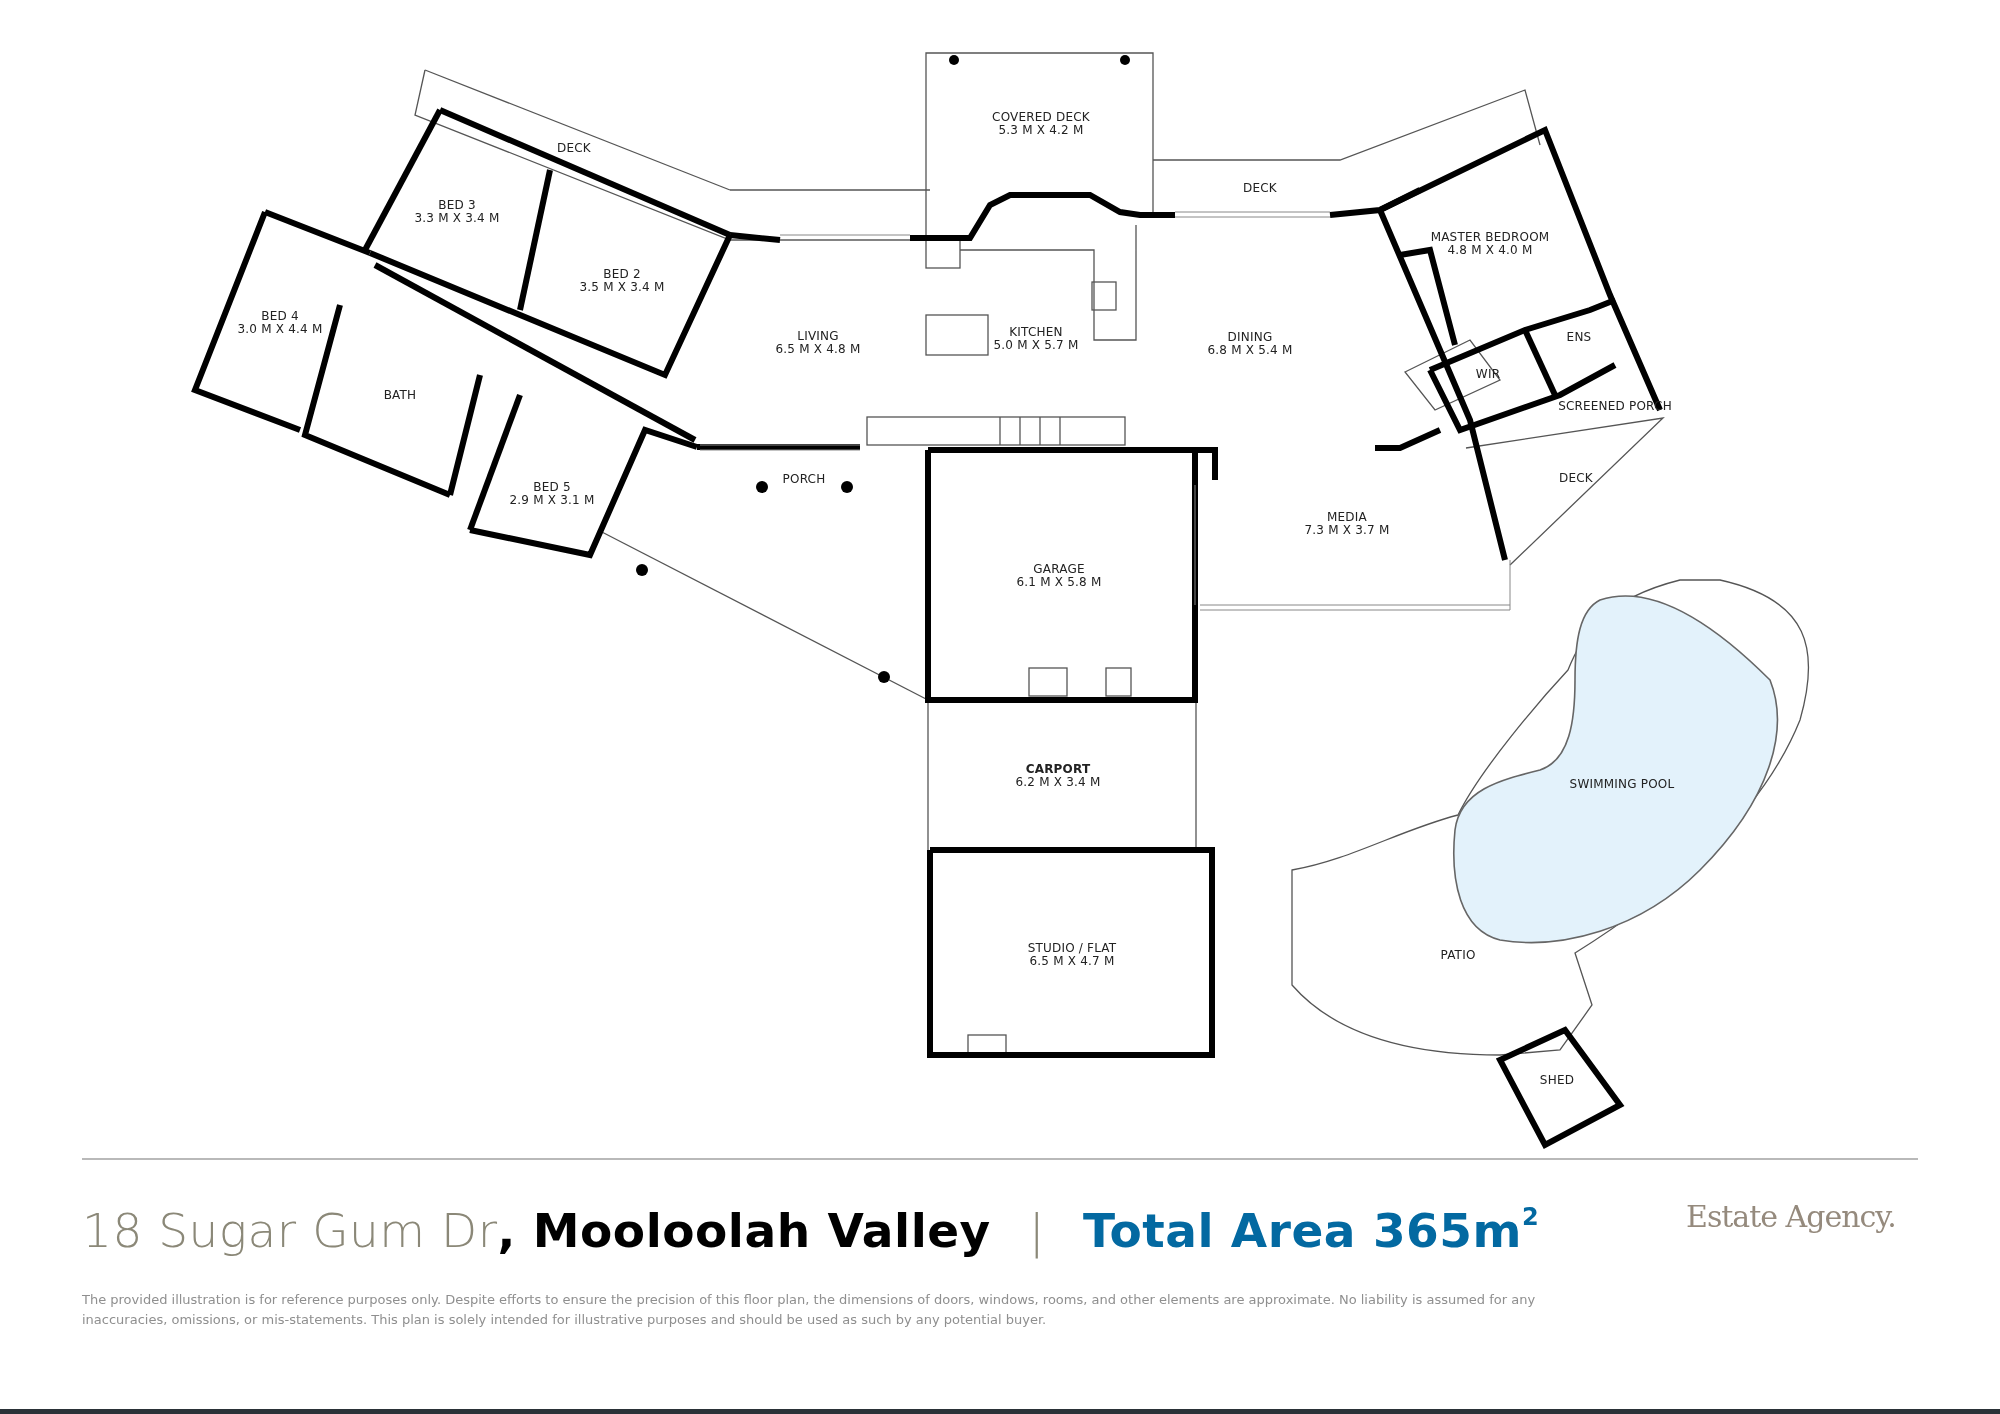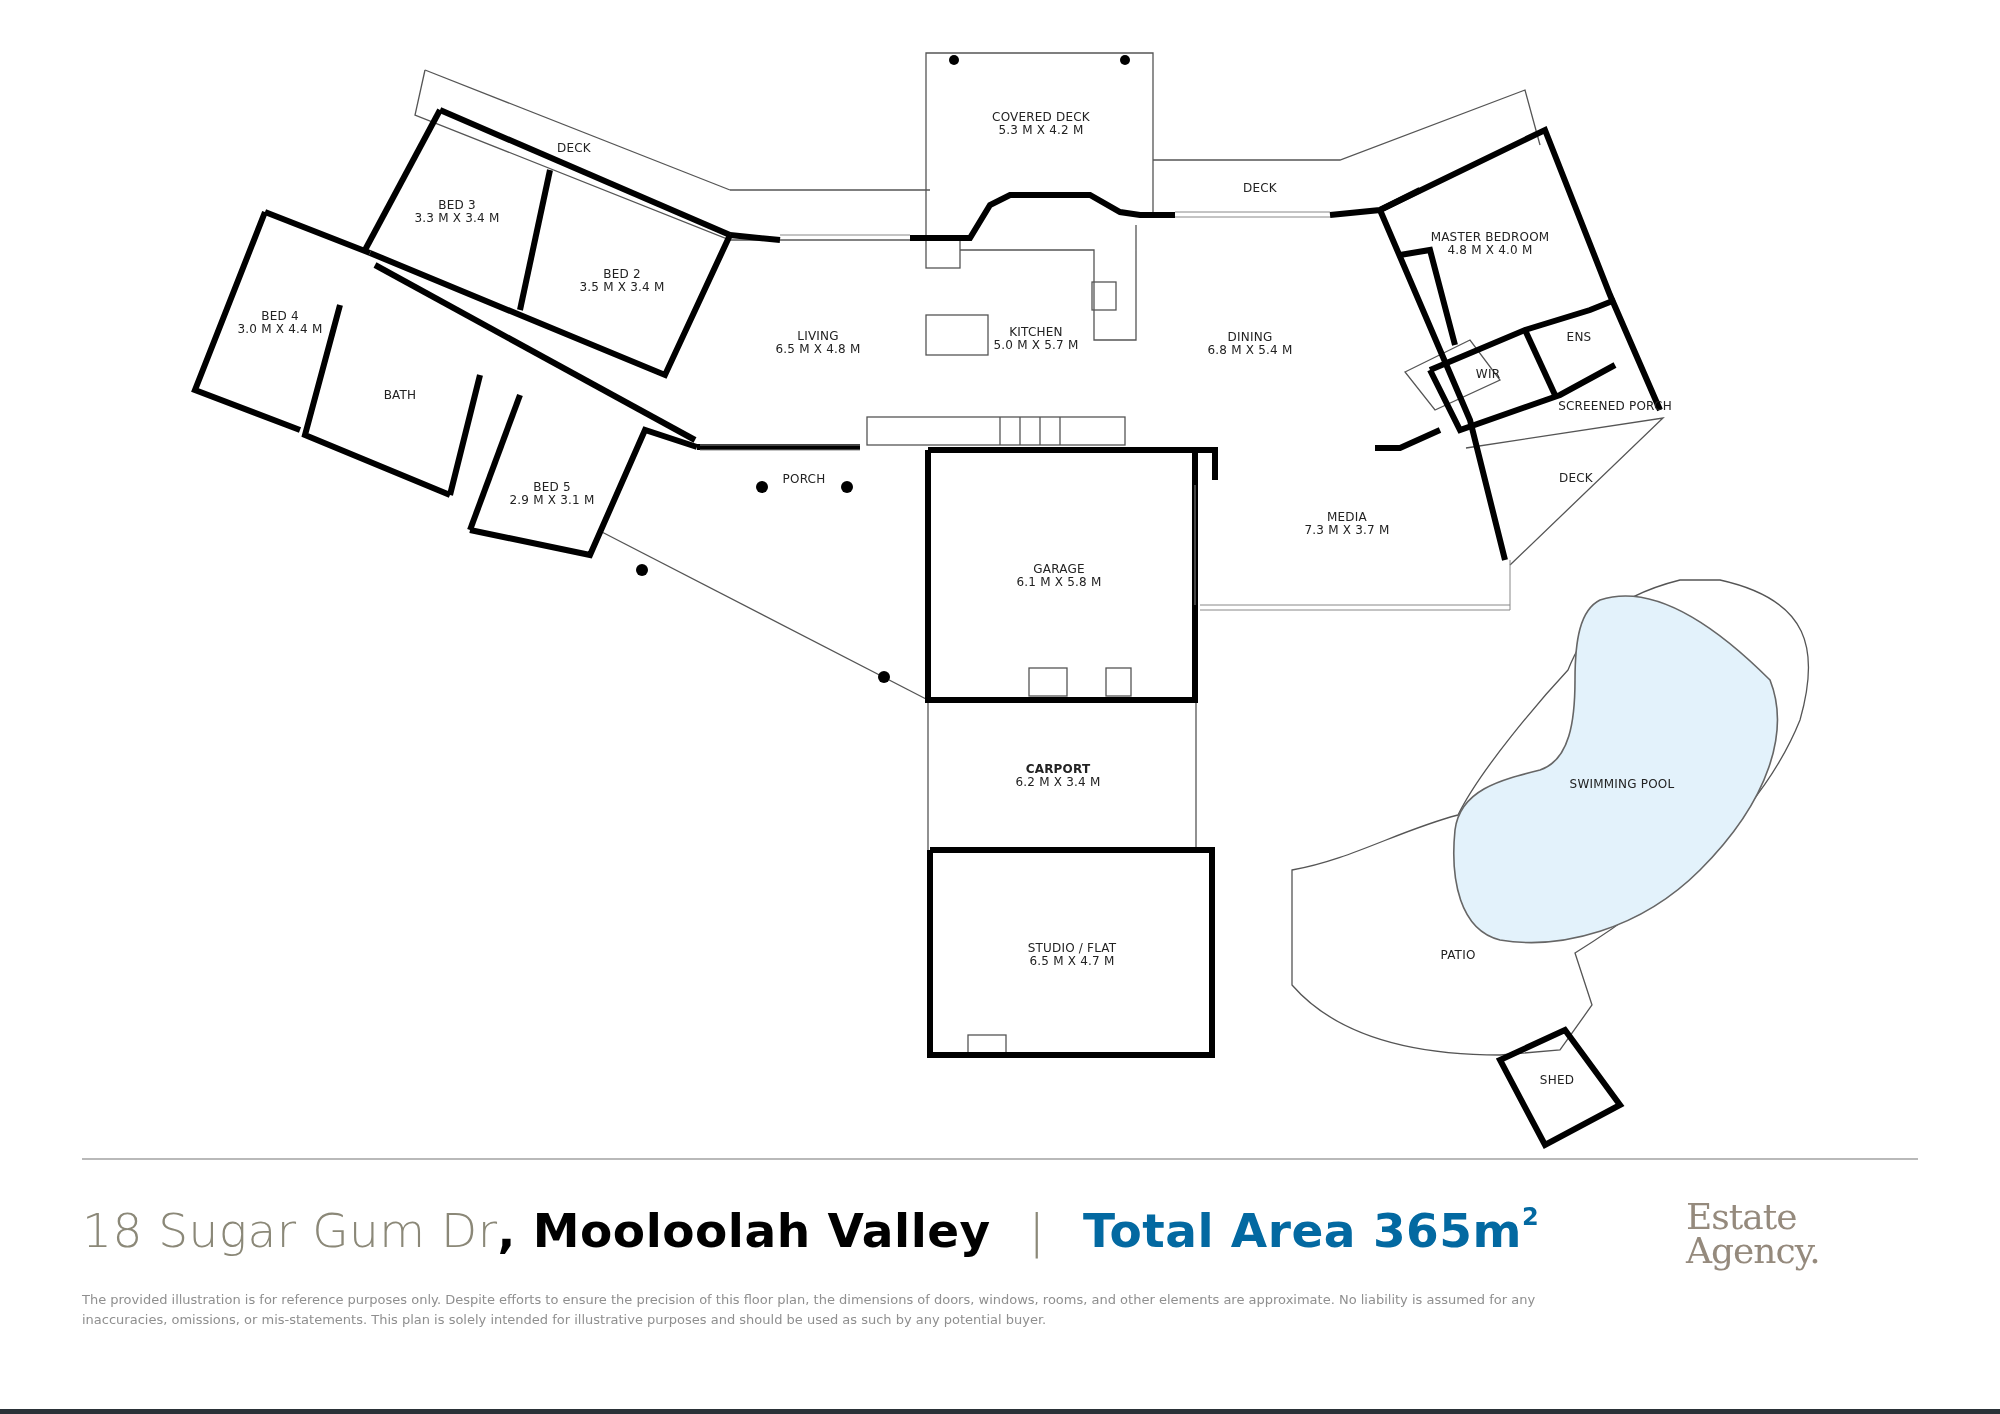--- a/index.html
+++ b/index.html
@@ -12,21 +12,21 @@
   #divider{position:absolute;left:82px;top:1158px;width:1836px;height:2px;background:#b9b9b9;}
   #title{position:absolute;left:82px;top:1203px;font-family:"DejaVu Sans",sans-serif;font-size:47px;color:#8b8878;white-space:nowrap;letter-spacing:0.5px;}
   #title .addr{font-weight:300;margin-top:16px;}
   #title .suburb{font-weight:bold;color:#000000;}
   #title .sep{margin:0 38px;font-weight:300;}
   #title .area{font-weight:bold;color:#0369a1;}
   #title sup{font-size:24px;vertical-align:22px;}
   #disclaimer{position:absolute;left:82px;top:1290px;width:1540px;font-family:"DejaVu Sans",sans-serif;font-size:13px;line-height:20px;color:#8f8f8f;}
   #logo{position:absolute;left:1686px;top:1198px;width:230px;text-align:left;font-family:"DejaVu Serif",serif;color:#958a7d;}
   #logo .big{display:block;font-size:76px;line-height:78px;letter-spacing:-2px;}
-  #logo .small{display:block;font-size:36px;line-height:34px;letter-spacing:-1px;margin-top:2px;}
+  #logo .small{display:block;font-size:30px;line-height:34px;letter-spacing:-1px;margin-top:2px;}
   #bottombar{position:absolute;left:0;top:1409px;width:2000px;height:5px;background:#2a3137;}
 </style>
 </head>
 <body>
 
 <svg id="plan" viewBox="0 0 2000 1150" xmlns="http://www.w3.org/2000/svg">
   <g fill="none" stroke="#555" stroke-width="1.3">
 
     <polyline points="425,70 415,115 730,240 930,240"></polyline>
     <line x1="425" y1="70" x2="730" y2="190"></line>

